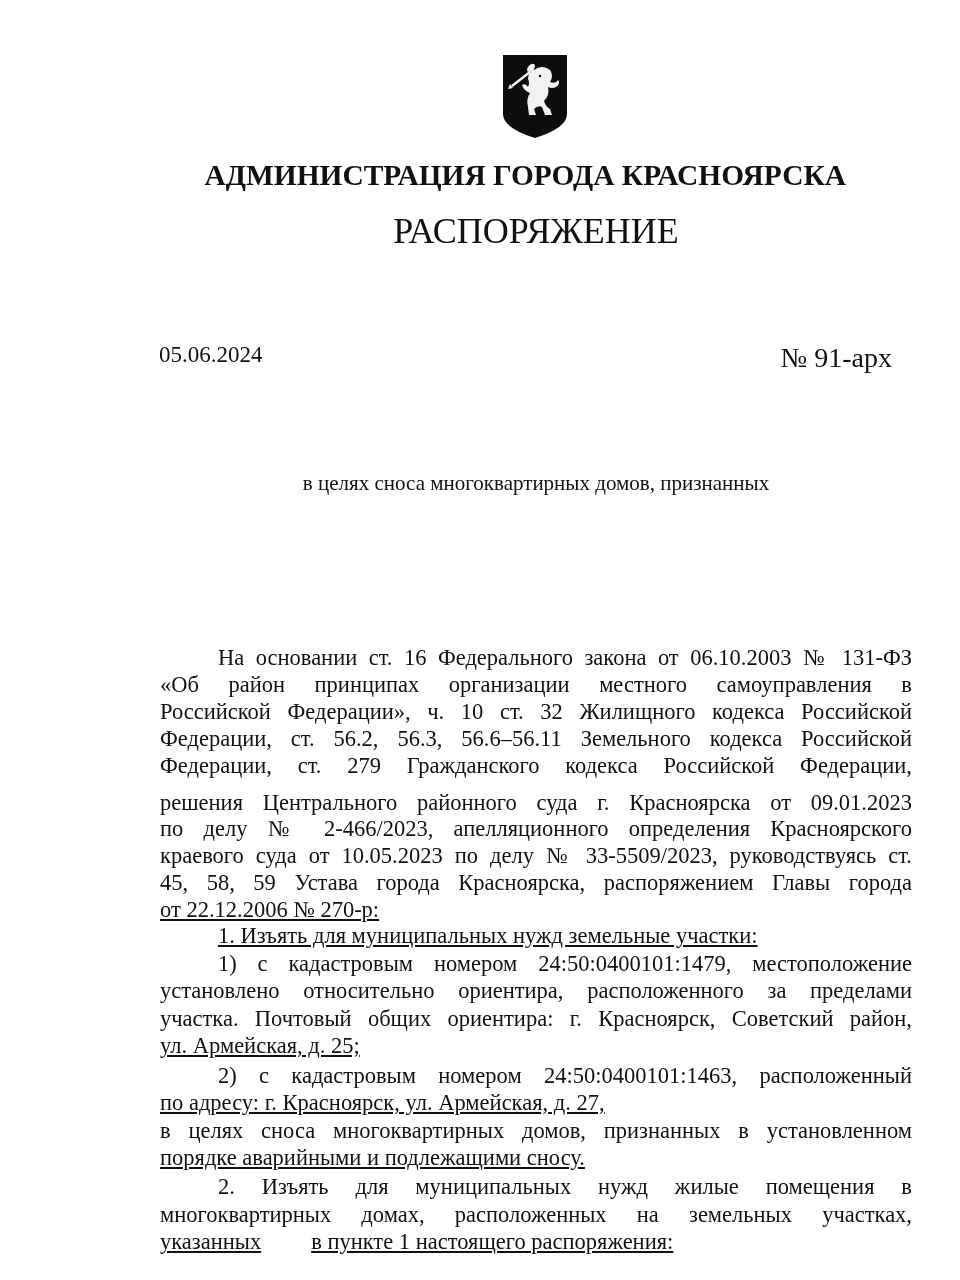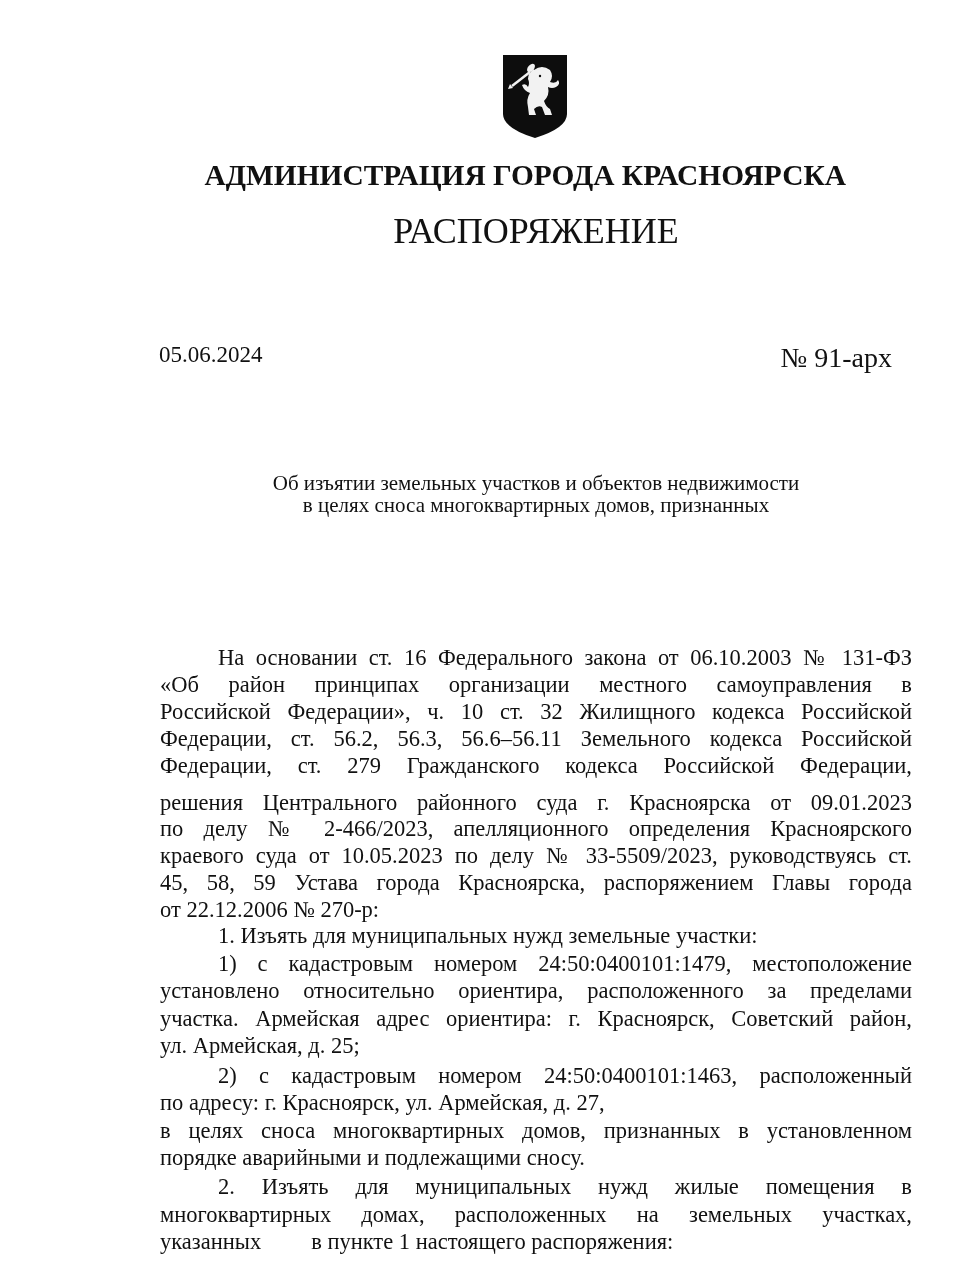--- a/index.html
+++ b/index.html
@@ -9,21 +9,21 @@
   .org { position: absolute; left: 0; width: 1072px; top: 158px; text-align: center;
          font-weight: bold; font-size: 30px; letter-spacing: 0px; transform: scaleX(0.98); transform-origin: left; }
   .doctype { position: absolute; left: 0; width: 1072px; top: 210px; text-align: center;
              font-size: 36px; }
   .date { position: absolute; left: 159px; top: 342px; font-size: 23px; }
   .num { position: absolute; right: 68px; top: 342px; font-size: 28px; }
   .subject { position: absolute; left: 160px; width: 752px; top: 472px; text-align: center;
              font-size: 21px; line-height: 22px; }
   .line { position: absolute; left: 160px; width: 752px; font-size: 22.5px; height: 27px;
           line-height: 27px; white-space: nowrap; text-align: justify; text-align-last: justify; margin-top: 36px; }
-  .line.last { text-align-last: left; }
+  .line.last { text-align-last: left; text-decoration: underline; }
   .line.ind { padding-left: 58px; width: 694px; }
   .gap-word { display: inline-block; width: 50px; }
 </style>
 </head>
 <body>
 
 <div>
 
   <svg class="emblem" viewBox="0 0 70 88">
     <path d="M3 3 H67 V62 Q67 76 35 86 Q3 76 3 62 Z" fill="#0d0d0d"></path>
@@ -36,39 +36,38 @@
     <circle cx="40" cy="24" r="1.2" fill="#0d0d0d"></circle>
   </svg>
 
   <div class="org">АДМИНИСТРАЦИЯ ГОРОДА КРАСНОЯРСКА</div>
   <div class="doctype">РАСПОРЯЖЕНИЕ</div>
 
   <div class="date">05.06.2024</div>
   <div class="num">№ 91-арх</div>
 
   <div class="subject">
-    <div>Об изъятии земельных участков и объектов недвижимости</div>
     <div>в целях сноса многоквартирных домов, признанных</div>
   </div>
 
   <div>
     <div class="line ind" style="top:608px">На основании ст. 16 Федерального закона от 06.10.2003 № 131-ФЗ</div>
     <div class="line" style="top:635px">«Об район принципах организации местного самоуправления в</div>
     <div class="line" style="top:662px">Российской Федерации», ч. 10 ст. 32 Жилищного кодекса Российской</div>
     <div class="line" style="top:689px">Федерации, ст. 56.2, 56.3, 56.6–56.11 Земельного кодекса Российской</div>
     <div class="line" style="top:716px">Федерации, ст. 279 Гражданского кодекса Российской Федерации,</div>
     <div class="line" style="top:753px">решения Центрального районного суда г. Красноярска от 09.01.2023</div>
     <div class="line" style="top:779px">по делу № 2-466/2023, апелляционного определения Красноярского</div>
     <div class="line" style="top:806px">краевого суда от 10.05.2023 по делу № 33-5509/2023, руководствуясь ст.</div>
     <div class="line" style="top:833px">45, 58, 59 Устава города Красноярска, распоряжением Главы города</div>
     <div class="line last" style="top:860px">от 22.12.2006 № 270-р:</div>
     <div class="line ind last" style="top:886px">1. Изъять для муниципальных нужд земельные участки:</div>
     <div class="line ind" style="top:914px">1) с кадастровым номером 24:50:0400101:1479, местоположение</div>
     <div class="line" style="top:941px">установлено относительно ориентира, расположенного за пределами</div>
-    <div class="line" style="top:969px">участка. Армейская адрес ориентира: г. Красноярск, Советский район,</div>
+    <div class="line" style="top:969px">участка. Почтовый общих ориентира: г. Красноярск, Советский район,</div>
     <div class="line last" style="top:996px">ул. Армейская, д. 25;</div>
     <div class="line ind" style="top:1026px">2) с кадастровым номером 24:50:0400101:1463, расположенный</div>
     <div class="line last" style="top:1053px">по адресу: г. Красноярск, ул. Армейская, д. 27,</div>
     <div class="line" style="top:1081px">в целях сноса многоквартирных домов, признанных в установленном</div>
     <div class="line last" style="top:1108px">порядке аварийными и подлежащими сносу.</div>
     <div class="line ind" style="top:1137px">2. Изъять для муниципальных нужд жилые помещения в</div>
     <div class="line" style="top:1165px">многоквартирных домах, расположенных на земельных участках,</div>
     <div class="line last" style="top:1192px; text-align-last:left;">
       <span>указанных</span><span class="gap-word"></span><span>в пункте 1 настоящего распоряжения:</span>
     </div>

